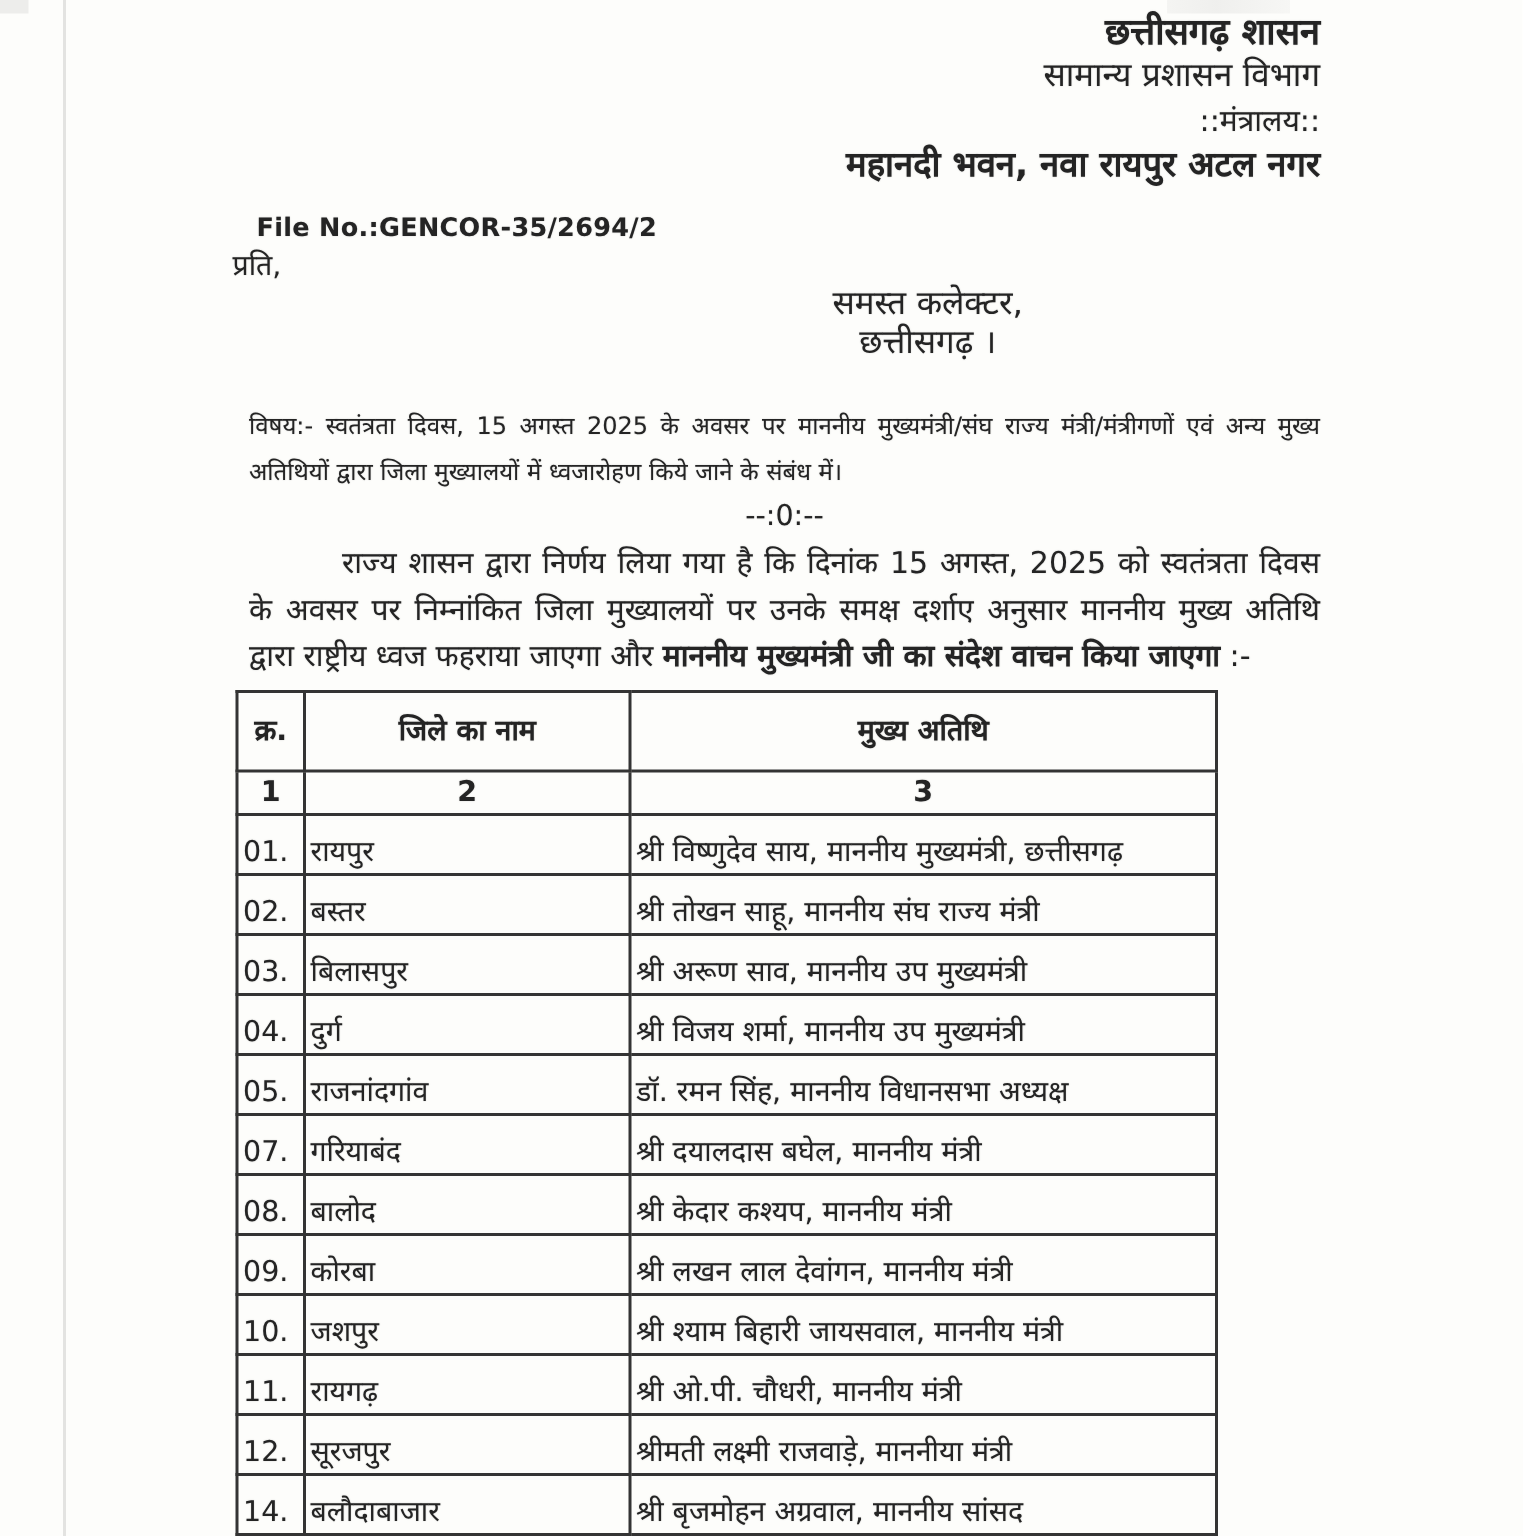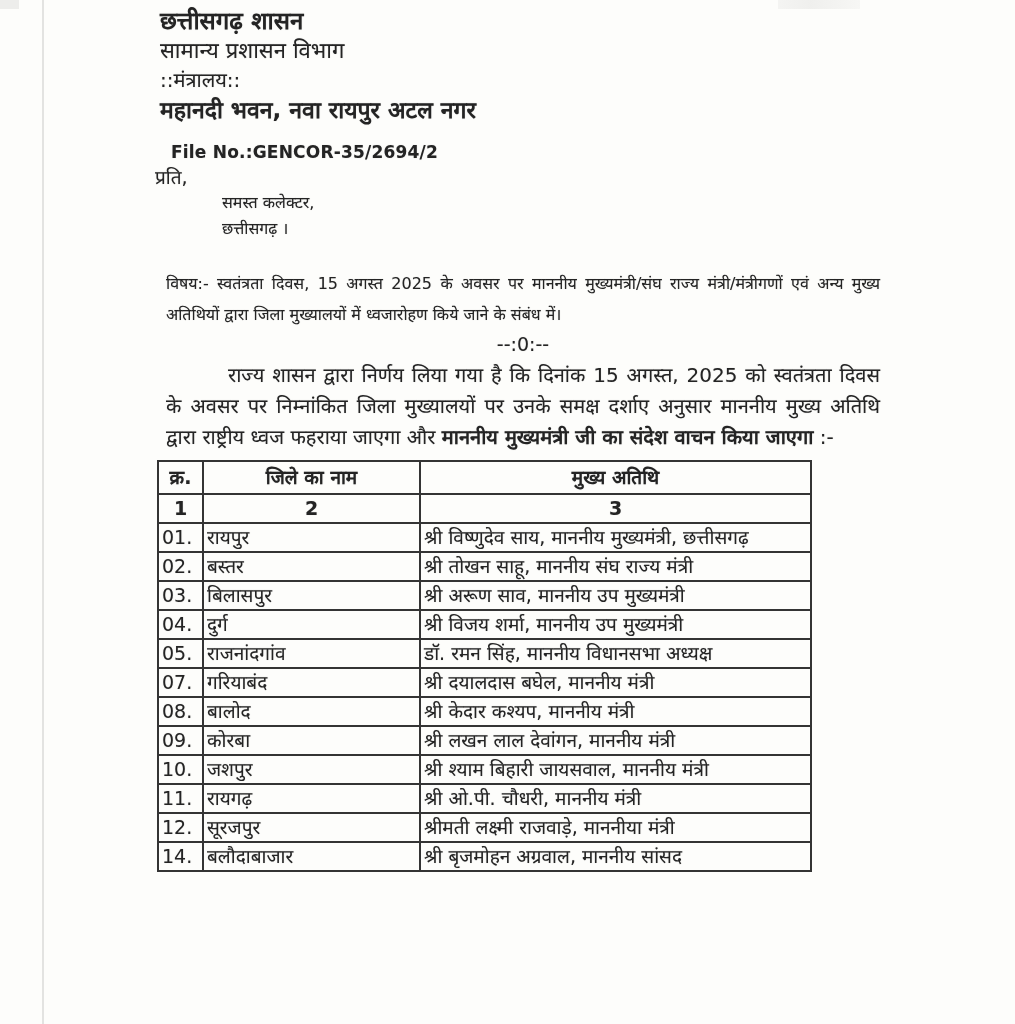--- a/index.html
+++ b/index.html
@@ -12,45 +12,45 @@
     font-family:"DejaVu Sans","Liberation Sans",sans-serif;
     color:#242424;
     text-shadow:0 0 1px rgba(70,70,70,.30);
   }
   
   .scan-vline { position:absolute; left:42px; top:0; width:2px; height:100%; background:#e3e3e1; }
   .corner-patch { position:absolute; left:0; top:0; width:19px; height:9px; background:#ededeb; }
   .top-smudge { position:absolute; left:778px; top:0; width:82px; height:9px;
                 background:linear-gradient(90deg,#f2f2f0,#ececea 40%,#f5f5f3); opacity:.8; }
 
-  .letterhead { padding-top:6px; margin-left:160px; width:720px; text-align:left; }
+  .letterhead { padding-top:6px; margin-left:160px; width:720px; text-align:right; }
   .lh1 { font-size:24px; font-weight:bold; line-height:30px; }
   .lh2 { font-size:22px; line-height:30px; }
   .lh3 { font-size:20px; line-height:29px; }
   .lh4 { font-size:23px; font-weight:bold; line-height:31px; text-underline-offset:4px; }
 
   .fileno { margin:16px 0 0 171px; font-size:17px; font-weight:bold; letter-spacing:.2px; }
   .salutation { margin-left:155px; margin-top:3px; font-size:19px; line-height:25px; }
-  .addr { margin-left:222px; font-size:16px; line-height:26px; }
+  .addr { margin-left:222px; font-size:22px; line-height:26px;text-align:center; }
 
   .subject { margin:26px 135px 0 166px; width:714px; font-size:16px; font-weight:normal;
              text-align:justify; line-height:31px; }
   .separator { margin:2px 135px 0 166px; width:714px; text-align:center; font-size:19px; line-height:24px; }
   .bodypara { margin:4px 135px 0 166px; width:714px; font-size:20px; text-align:justify;
               line-height:31px; text-indent:62px; }
   .bodypara .bold { font-weight:bold; }
 
   table.guests { margin:7px 0 0 157px; border-collapse:collapse; table-layout:fixed; width:653px; }
   table.guests th, table.guests td {
     border:2px solid #343434;
     font-size:19px; line-height:25px;
-    padding:1px 4px 1px 3px;
+    padding:12px 4px 1px 3px;
     overflow:hidden; white-space:nowrap;
   }
-  table.guests th { font-weight:bold; text-align:center; padding:3px 4px; }
+  table.guests th { font-weight:bold; text-align:center; padding:13px 4px; }
   table.guests tr.colnums th { padding:1px 4px; }
   .col-sn { width:45px; }
   .col-district { width:217px; }
   .col-guest { width:391px; }
   td.sn { text-align:left; padding-left:2px; }
 </style>
 </head>
 <body>
 
 <div class="page">

